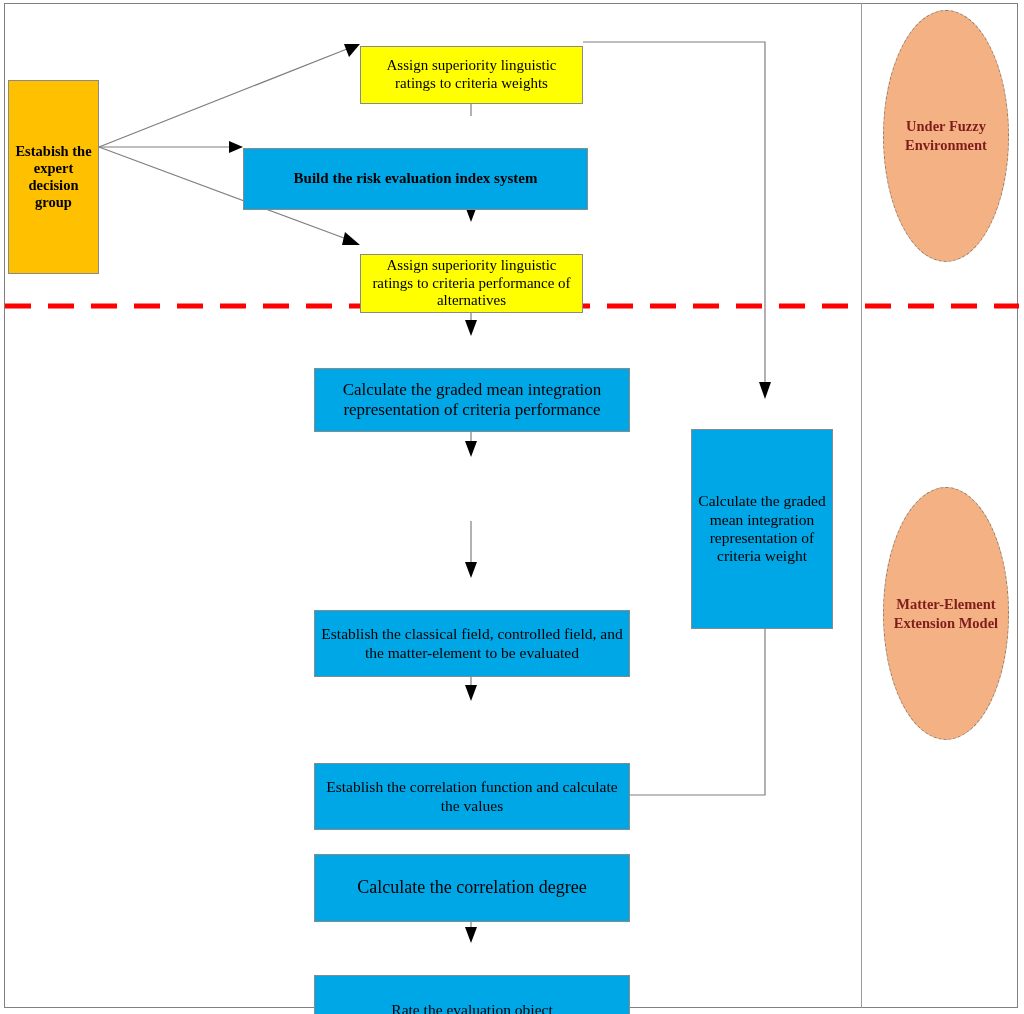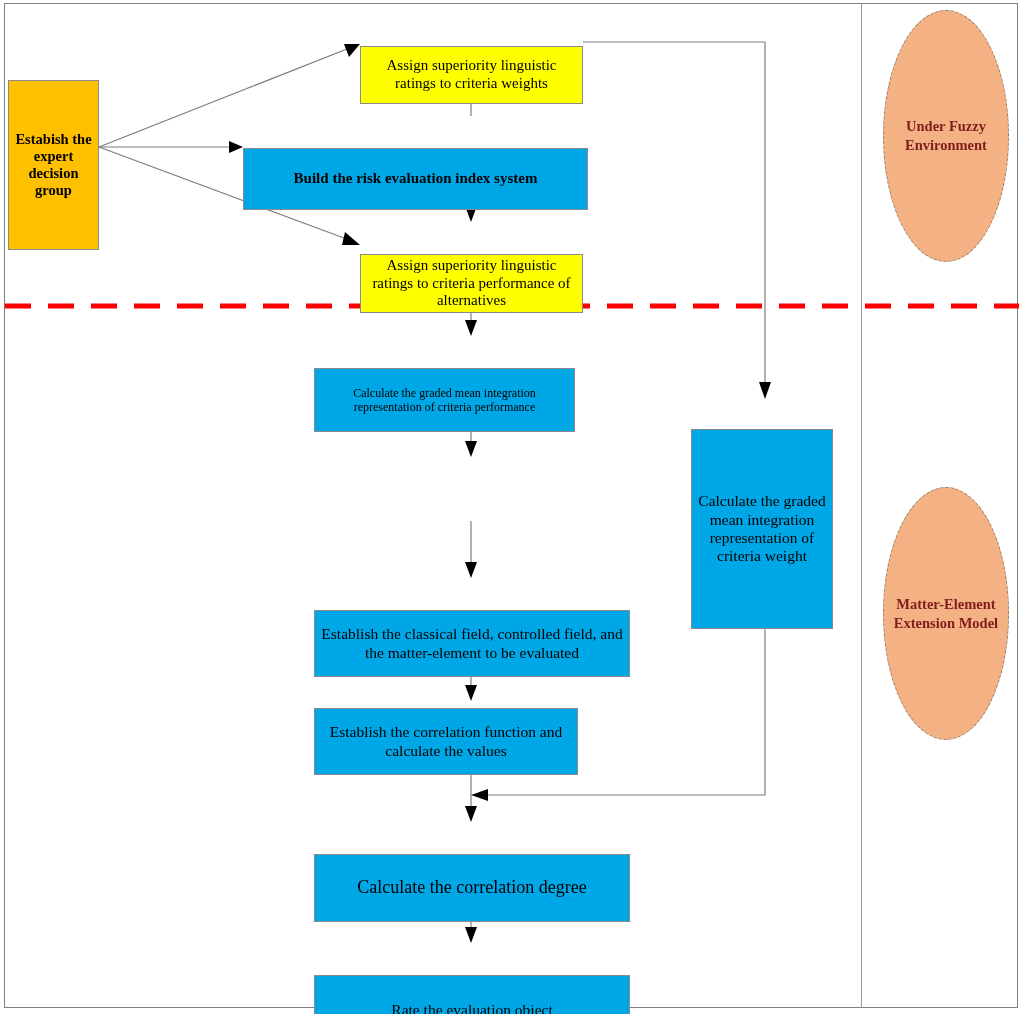--- a/index.html
+++ b/index.html
@@ -156,46 +156,46 @@
     </g>
 
     <g>
       <path class="ln" d="M 765 597 L 765 795 L 481 795"></path>
       <polygon class="ah" points="471,795 488,789 488,801"></polygon>
     </g>
 
     <line class="divider" x1="5" y1="306" x2="1019" y2="306"></line>
   </svg>
 
-  <div class="node fill-orange bold" style="left:8px; top:48px; width:91px; height:170px; font-size:14.5px;">
+  <div class="node fill-orange bold" style="left:8px; top:48px; width:91px; height:194px; font-size:14.5px;">
     <span>Estabish the expert decision group</span>
   </div>
 
   <div class="node fill-yellow" style="left:360px; top:14px; width:223px; height:58px; font-size:15px;">
     <span>Assign superiority linguistic ratings to criteria weights</span>
   </div>
 
   <div class="node fill-blue bold" style="left:243px; top:116px; width:345px; height:62px; font-size:15px;">
     <span>Build the risk evaluation index system</span>
   </div>
 
   <div class="node fill-yellow" style="left:360px; top:222px; width:223px; height:59px; font-size:15px;">
     <span>Assign superiority linguistic ratings  to criteria performance of alternatives</span>
   </div>
 
-  <div class="node fill-blue" style="left:314px; top:336px; width:261px; height:64px; font-size:12px;">
+  <div class="node fill-blue" style="left:314px; top:336px; width:316px; height:64px; font-size:17px;">
     <span>Calculate the  graded mean integration representation  of criteria performance</span>
   </div>
 
 
   <div class="node fill-blue" style="left:314px; top:578px; width:316px; height:67px; font-size:15.5px;">
     <span>Establish the classical field, controlled field, and the matter-element to be evaluated</span>
   </div>
 
-  <div class="node fill-blue" style="left:314px; top:676px; width:264px; height:67px; font-size:15.5px;">
+  <div class="node fill-blue" style="left:314px; top:731px; width:316px; height:67px; font-size:15.5px;">
     <span>Establish the correlation function and calculate the values</span>
   </div>
 
   <div class="node fill-blue" style="left:314px; top:822px; width:316px; height:68px; font-size:18px;">
     <span>Calculate the correlation degree</span>
   </div>
 
   <div class="node fill-blue" style="left:314px; top:943px; width:316px; height:70px; font-size:15.5px;">
     <span>Rate the evaluation object</span>
   </div>

